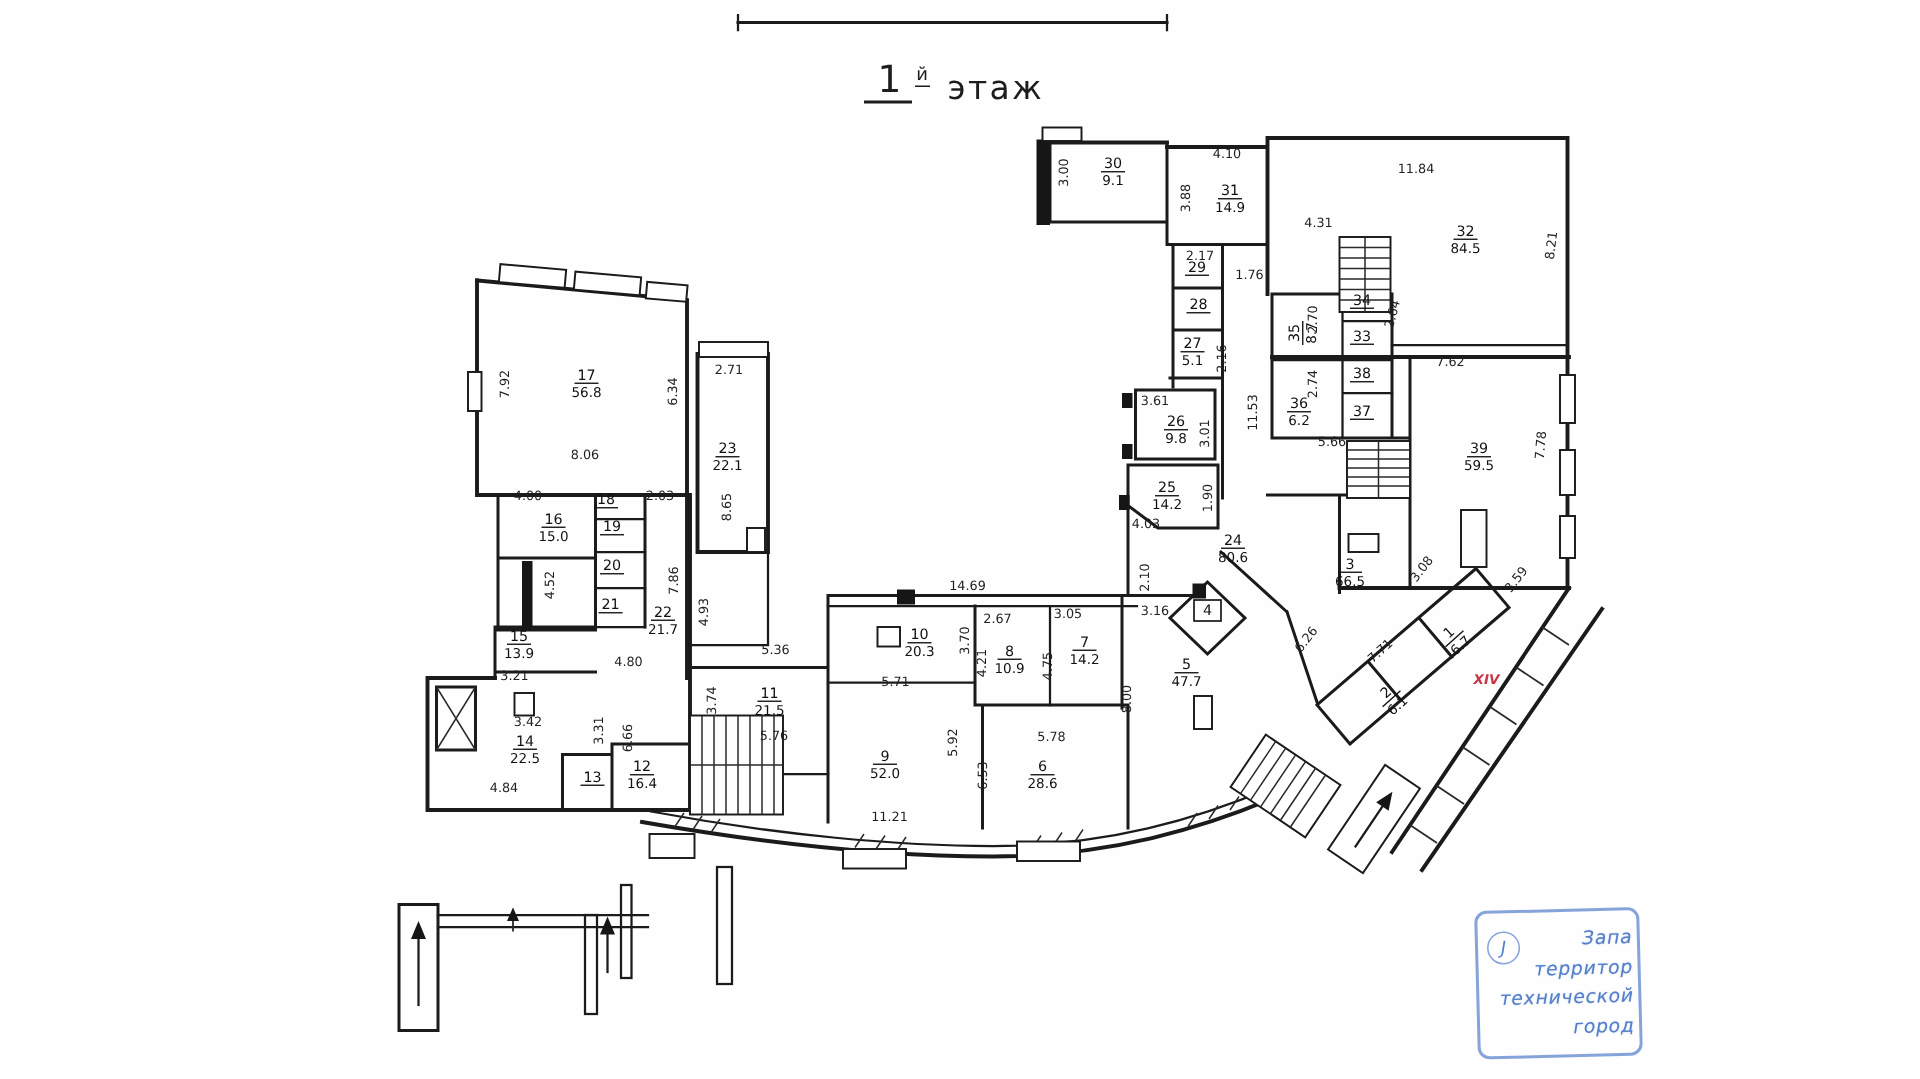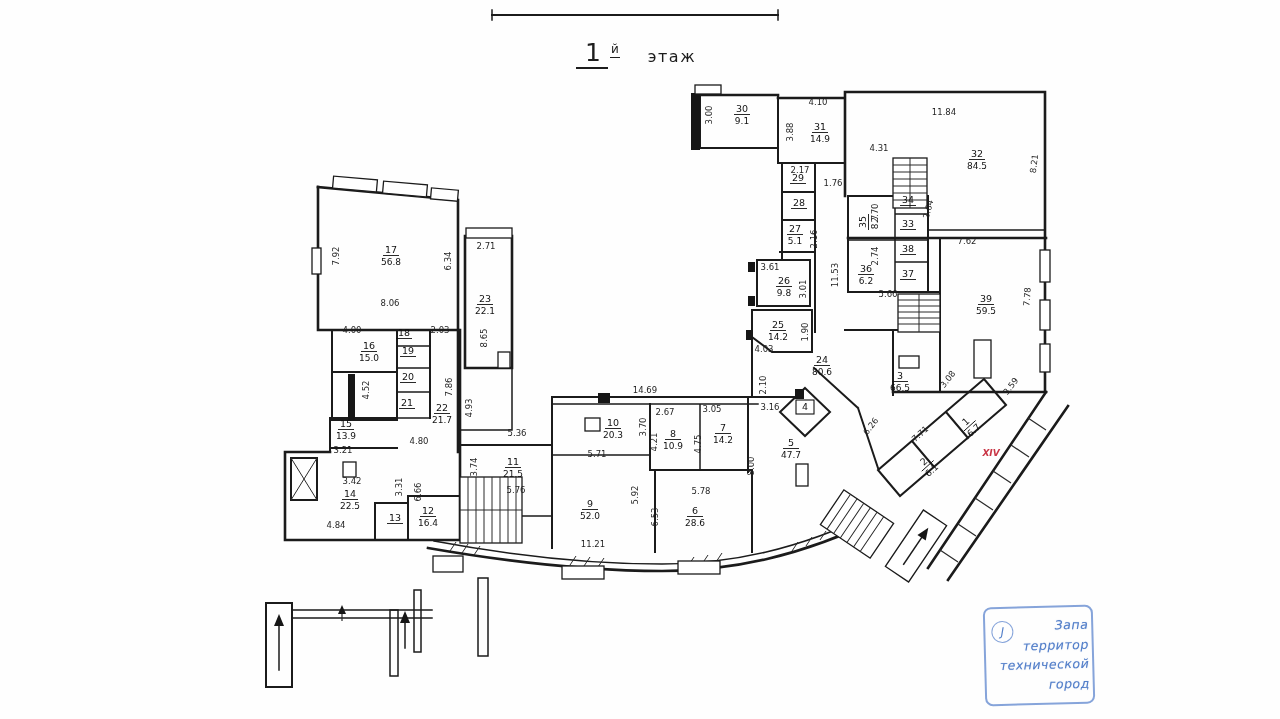--- a/index.html
+++ b/index.html
@@ -18,21 +18,21 @@
   .dim{font-size:8.5px;fill:#1f1f1f}
   .room-num{font-size:9.5px;fill:#111}
   .room-area{font-size:9px;fill:#111}
   .room-underline{stroke:#111;stroke-width:0.9}
   .room-box{fill:none;stroke:#111;stroke-width:1.1}
   .red-label{font-size:9px;font-style:italic;font-weight:bold}
   
   .title{position:absolute;left:576px;top:40px;display:flex;align-items:flex-start;color:#1d1d1d}
   .title-num{font-size:25px;line-height:26px;padding:0 7px 1px 9px;border-bottom:2.5px solid #1d1d1d}
   .title-suffix{font-size:12px;margin:2px 3px 0 2px;border-bottom:1.6px solid #1d1d1d;padding:0 1px 1px 1px}
-  .title-word{font-size:16px;margin:7px 0 0 25px;letter-spacing:1.5px}
+  .title-word{font-size:22px;margin:7px 0 0 9px;letter-spacing:1.5px}
   
   .stamp{position:absolute;left:984px;top:606px;width:106px;height:95px;
          border:2px solid rgba(104,141,209,.8);border-radius:8px;
          transform:rotate(-1.5deg);color:#537fc9;}
   .stamp-initial{position:absolute;left:6px;top:12px;width:20px;height:20px;border:1.6px solid rgba(104,141,209,.8);
          border-radius:50%;font-size:12px;font-style:italic;text-align:center;line-height:20px;}
   .stamp-lines{position:absolute;right:3px;top:8px;text-align:right;font-style:italic;
          font-size:12.5px;line-height:19.5px;letter-spacing:.5px;
          text-shadow:0 0 1px rgba(104,141,209,.55);white-space:nowrap;}
 </style>

